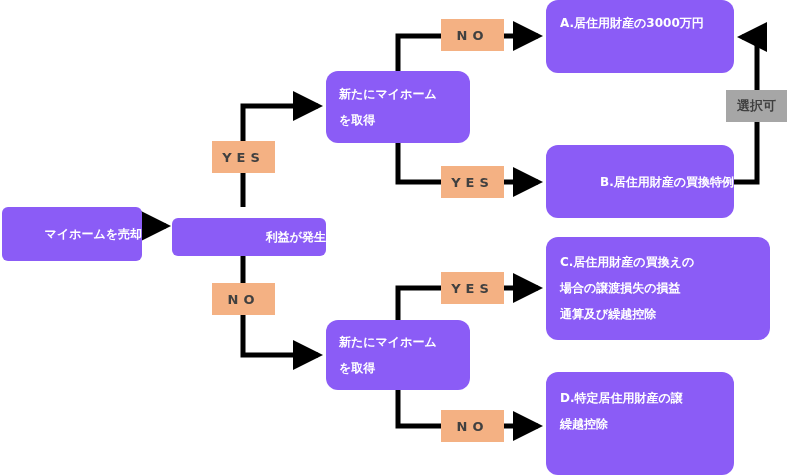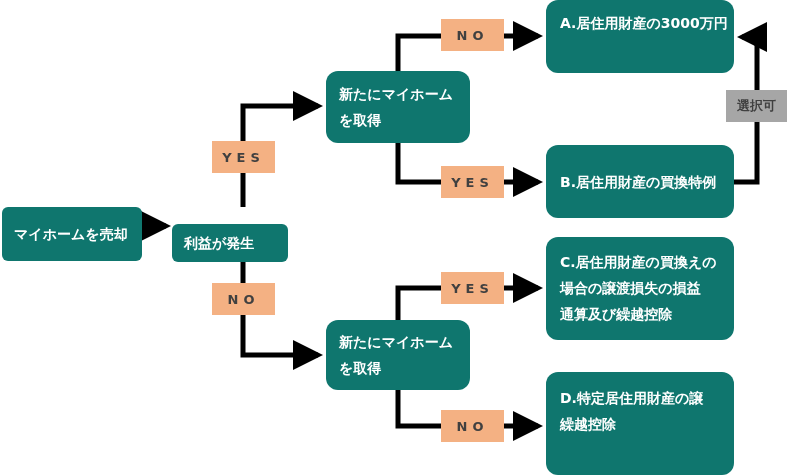--- a/index.html
+++ b/index.html
@@ -1,21 +1,21 @@
 <!DOCTYPE html>
 <html><head>
   <meta charset="utf-8">
   <style>
     html, body { margin: 0; padding: 0; background: #ffffff; }
     body { width: 789px; height: 475px; position: relative; overflow: hidden;
            font-family: "DejaVu Sans", "Liberation Sans", sans-serif; }
     #lines { position: absolute; left: 0; top: 0; width: 789px; height: 475px; }
-    .box { position: absolute; background: #0f766e; color: #ffffff; border-radius: 12px;
-           box-sizing: border-box; font-size: 14px; font-weight: bold; line-height: 26px; }
-    .box.small { border-radius: 6px; display: flex; align-items: center; }
+    .box { position: absolute; background: #8b5cf6; color: #ffffff; border-radius: 12px;
+           box-sizing: border-box; font-size: 12px; font-weight: bold; line-height: 26px; }
+    .box.small { border-radius: 6px; display: flex; align-items: center; justify-content: flex-end; }
     .box .t { display: block; }
     .tag { position: absolute; background: #f4b183; color: #404040; font-size: 13px; font-weight: bold;
            letter-spacing: 5px; display: flex; align-items: center; justify-content: center; }
     .tag.gray { background: #a6a6a6; letter-spacing: 0; }
   </style>
 </head>
 <body>
 
 <svg id="lines" viewBox="0 0 789 475">
   <defs>
@@ -32,21 +32,21 @@
     <path d="M398,320 L398,288 L538,288" marker-end="url(#arrow)"></path>
     <path d="M398,390 L398,426 L538,426" marker-end="url(#arrow)"></path>
     <path d="M734,182 L757,182 L757,37 L742,37" marker-end="url(#arrow)"></path>
   </g>
 </svg>
 
 <div class="box small" style="left:2px; top:207px; width:140px; height:54px; padding-left:12px;">
   <span class="t">マイホームを売却</span>
 </div>
 
-<div class="box small" style="left:172px; top:224px; width:116px; height:38px; padding-left:12px;">
+<div class="box small" style="left:172px; top:218px; width:154px; height:38px; padding-left:12px;">
   <span class="t">利益が発生</span>
 </div>
 
 <div class="box" style="left:326px; top:71px; width:144px; height:72px; padding:10px 0 0 13px;">
   <span class="t">新たにマイホーム</span>
   <span class="t">を取得</span>
 </div>
 
 <div class="box" style="left:326px; top:320px; width:144px; height:70px; padding:9px 0 0 13px;">
   <span class="t">新たにマイホーム</span>
@@ -54,21 +54,21 @@
 </div>
 
 <div class="box" style="left:546px; top:0px; width:188px; height:73px; padding:10px 0 0 14px;">
   <span class="t">A.居住用財産の3000万円</span>
 </div>
 
 <div class="box small" style="left:546px; top:145px; width:188px; height:73px; padding-left:14px; border-radius:12px;">
   <span class="t">B.居住用財産の買換特例</span>
 </div>
 
-<div class="box" style="left:546px; top:237px; width:188px; height:103px; padding:12px 0 0 14px;">
+<div class="box" style="left:546px; top:237px; width:224px; height:103px; padding:12px 0 0 14px;">
   <span class="t">C.居住用財産の買換えの</span>
   <span class="t">場合の譲渡損失の損益</span>
   <span class="t">通算及び繰越控除</span>
 </div>
 
 <div class="box" style="left:546px; top:372px; width:188px; height:103px; padding:13px 0 0 14px;">
   <span class="t">D.特定居住用財産の譲</span>
   <span class="t">繰越控除</span>
 </div>
 

